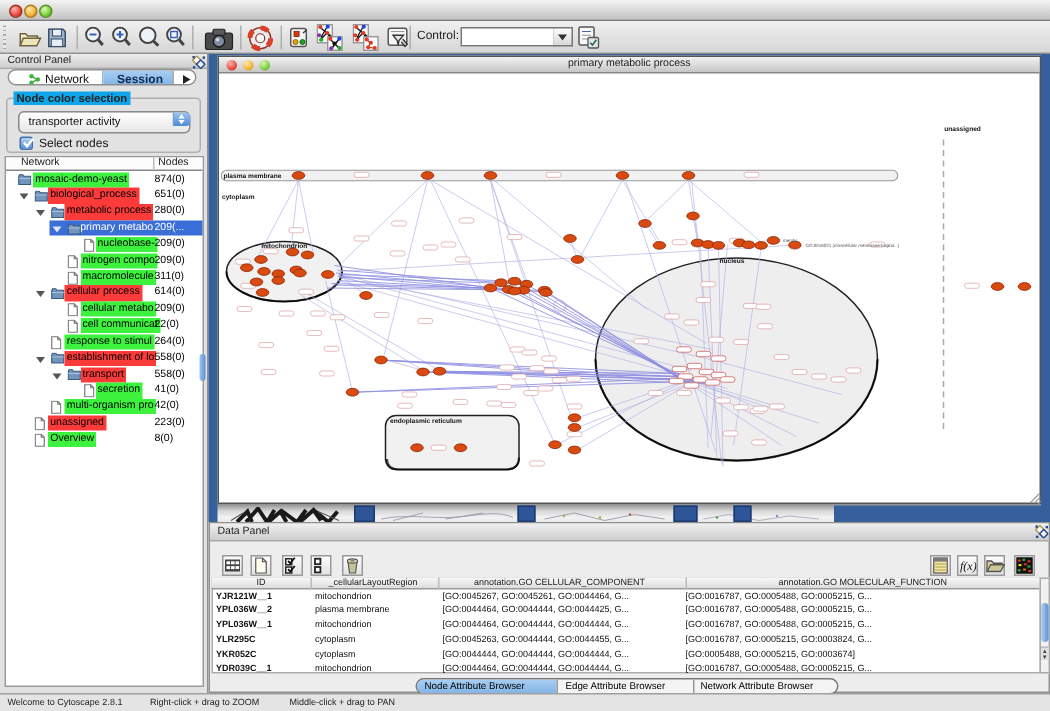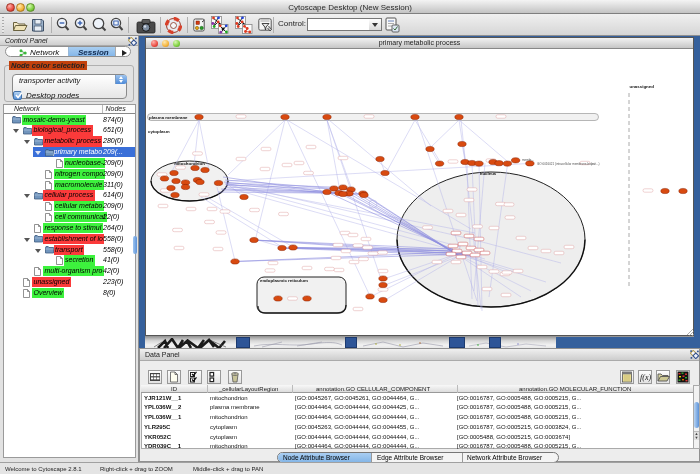--- a/index.html
+++ b/index.html
@@ -9,21 +9,20 @@
 .sep{width:1px;background:#b0b0b0;height:16px;top:3px;}
 svg{display:block;}
 </style>
 </head>
 <body>
 
 <div class="abs" style="left:0;top:0;width:700px;height:13px;background:linear-gradient(#f4f4f4,#c3c3c3);border-bottom:1px solid #7f7f7f;">
  <div class="abs tl" style="left:6px;top:3px;background:radial-gradient(circle at 35% 30%,#ffb3ad,#ea4d42 60%,#b02015);border:0.5px solid #a03326;"></div>
  <div class="abs tl" style="left:16px;top:3px;background:radial-gradient(circle at 35% 30%,#ffe9b0,#f5b43c 60%,#c57e12);border:0.5px solid #ad7a1e;"></div>
  <div class="abs tl" style="left:26px;top:3px;background:radial-gradient(circle at 35% 30%,#d8f8b2,#7ed03f 60%,#4d9417);border:0.5px solid #5d8f2a;"></div>
- <div class="abs" style="left:0;top:3px;width:700px;text-align:center;font-size:8px;color:#2a2a2a;">Cytoscape Desktop (New Session)</div>
 </div>
 
 <div class="abs" style="left:0;top:14px;width:700px;height:22px;background:linear-gradient(#f0f0f0,#d6d6d6);border-bottom:1px solid #8f8f8f;box-sizing:border-box;">
  <div class="abs" style="left:2px;top:3px;width:2px;height:16px;background:repeating-linear-gradient(#aaa 0 1px,#e8e8e8 1px 3px);"></div>
 
  <svg class="abs" style="left:12px;top:4px" width="16" height="15" viewBox="0 0 16 15">
   <path d="M1.5 12.5 L1.5 4.5 L5 4.5 L6.5 6 L13 6 L13 8" fill="#f4e9c8" stroke="#6b6340" stroke-width="1"></path>
   <path d="M1.5 12.5 L3.5 7.5 L15 7.5 L12.5 12.5 Z" fill="#efe3b8" stroke="#6b6340" stroke-width="1"></path>
  </svg>
 
@@ -132,21 +131,21 @@
  <svg class="abs" style="left:385px;top:3px" width="15" height="16" viewBox="0 0 15 16">
   <rect x="1" y="1" width="10" height="12" rx="1" fill="#f8f8f8" stroke="#555" stroke-width="1"></rect>
   <line x1="3" y1="4" x2="9" y2="4" stroke="#4466aa" stroke-width="0.8"></line>
   <line x1="3" y1="6.5" x2="9" y2="6.5" stroke="#999" stroke-width="0.8"></line>
   <line x1="3" y1="9" x2="7" y2="9" stroke="#999" stroke-width="0.8"></line>
   <rect x="7" y="8" width="7" height="7" rx="1" fill="#dce6f2" stroke="#555" stroke-width="0.9"></rect>
   <path d="M8.5 11.5 L10 13 L12.5 9.5" fill="none" stroke="#336633" stroke-width="1"></path>
  </svg>
 </div>
 
-<div class="abs" style="left:0;top:36px;width:139px;height:426px;background:#e2e2e2;border-right:1px solid #8f8f8f;box-sizing:border-box;font-style:italic;">
+<div class="abs" style="left:0;top:36px;width:139px;height:426px;background:#e2e2e2;border-right:1px solid #8f8f8f;box-sizing:border-box;">
 <div class="abs" style="left:0;top:0;width:138px;height:9px;background:linear-gradient(#ececec,#cfcfcf);border-bottom:1px solid #aaa;">
       <div class="abs" style="left:5px;top:1px;font-size:7px;color:#222;">Control Panel</div>
       <svg class="abs" style="left:128px;top:0.5px" width="9" height="9" viewBox="0 0 9 9">
         <rect x="1.2" y="1.2" width="4" height="4" fill="#f8f8ff" stroke="#b09a50" stroke-width="1" transform="rotate(45 3.2 3.2)"></rect>
         <rect x="3.8" y="3.8" width="4" height="4" fill="#eef2fa" stroke="#2a4a8a" stroke-width="1" transform="rotate(45 5.8 5.8)"></rect>
         <rect x="0.3" y="0.3" width="1.6" height="1.6" fill="#2a4a8a"></rect>
         <rect x="7.1" y="0.6" width="1.6" height="1.6" fill="#2a4a8a"></rect>
         <rect x="0.6" y="7.1" width="1.6" height="1.6" fill="#2a4a8a"></rect>
       </svg>
     </div>
@@ -158,34 +157,34 @@
         <line x1="2" y1="6" x2="6" y2="4" stroke="#2a8a2a" stroke-width="0.8"></line>
         <circle cx="2" cy="1.8" r="1.5" fill="#3cb83c"></circle>
         <circle cx="2" cy="6.2" r="1.5" fill="#3cb83c"></circle>
         <circle cx="6.2" cy="4" r="1.5" fill="#3cb83c"></circle>
       </svg>
       <div class="abs" style="left:24px;top:1px;font-size:8px;color:#111;">Network</div>
       <div class="abs" style="left:72px;top:1px;font-size:8px;font-weight:bold;color:#102a50;">Session</div>
       <div class="abs" style="left:116px;top:3px;width:0;height:0;border-top:3px solid transparent;border-bottom:3px solid transparent;border-left:5px solid #222;"></div>
     </div>
 <div class="abs" style="left:4px;top:29px;width:130px;height:37px;border:1px solid #b0b0b0;border-radius:3px;box-sizing:border-box;"></div>
-<div class="abs" style="left:9px;top:25px;background:#c2410c;padding:0 2px;font-size:7.5px;font-weight:bold;color:#222;text-align:center;">Node color selection</div>
-<div class="abs" style="left:12px;top:38px;width:115px;height:25px;background:linear-gradient(#ffffff,#e6e6e6);border:1px solid #8a8a8a;border-radius:4px;box-sizing:border-box;text-align:center;">
+<div class="abs" style="left:9px;top:25px;background:#0ea5e9;padding:0 2px;font-size:7.5px;font-weight:bold;color:#222;text-align:center;">Node color selection</div>
+<div class="abs" style="left:12px;top:38px;width:115px;height:15px;background:linear-gradient(#ffffff,#e6e6e6);border:1px solid #8a8a8a;border-radius:4px;box-sizing:border-box;text-align:center;">
       <div class="abs" style="left:6px;top:1px;font-size:7.5px;color:#111;">transporter activity</div>
       <div class="abs" style="left:102px;top:0px;width:11px;height:9px;background:linear-gradient(#9ec4ef,#4d8ad8);border-left:1px solid #7a9cc4;border-radius:0 3px 3px 0;">
         <div class="abs" style="left:3px;top:1px;width:0;height:0;border-left:2.5px solid transparent;border-right:2.5px solid transparent;border-bottom:3px solid #fff;"></div>
         <div class="abs" style="left:3px;top:5px;width:0;height:0;border-left:2.5px solid transparent;border-right:2.5px solid transparent;border-top:3px solid #fff;"></div>
       </div>
     </div>
 <div class="abs" style="left:13px;top:55px;width:9px;height:9px;border-radius:2px;background:linear-gradient(#b5d3f2,#5590d8);border:1px solid #4070a8;box-sizing:border-box;">
       <svg class="abs" style="left:0px;top:-2px" width="10" height="10" viewBox="0 0 10 10">
         <path d="M2 5 L4 7.5 L8 2.5" fill="none" stroke="#fff" stroke-width="1.6"></path>
       </svg>
     </div>
-<div class="abs" style="left:26px;top:55px;font-size:8px;color:#111;">Desktop nodes</div>
+<div class="abs" style="left:26px;top:55px;font-size:8px;color:#111;">Select nodes</div>
 <div class="abs" style="left:3px;top:68px;width:133px;height:354px;background:#fff;border:1px solid #9a9a9a;box-sizing:border-box;">
 <div class="abs" style="left:0;top:0;width:131px;height:8px;background:#fcfcfc;border-bottom:1px solid #888;">
         <div class="abs" style="left:10px;top:0px;font-size:7px;color:#222;">Network</div>
         <div class="abs" style="left:101.5px;top:0px;font-size:7px;color:#222;">Nodes</div>
         <div class="abs" style="left:98px;top:0;width:1px;height:8px;background:#bbb;"></div>
       </div>
 <svg class="abs" style="left:8px;top:11.1px" width="9" height="8" viewBox="0 0 9 8">
         <path d="M0.5 2 L0.5 7 L8.5 7 L8.5 1.5 L4 1.5 L3.2 0.5 L1 0.5 Z" fill="#7195bd" stroke="#3c5a80" stroke-width="0.8"></path>
         <path d="M0.5 3 H8.5" stroke="#a9c0da" stroke-width="0.8"></path>
       </svg>

